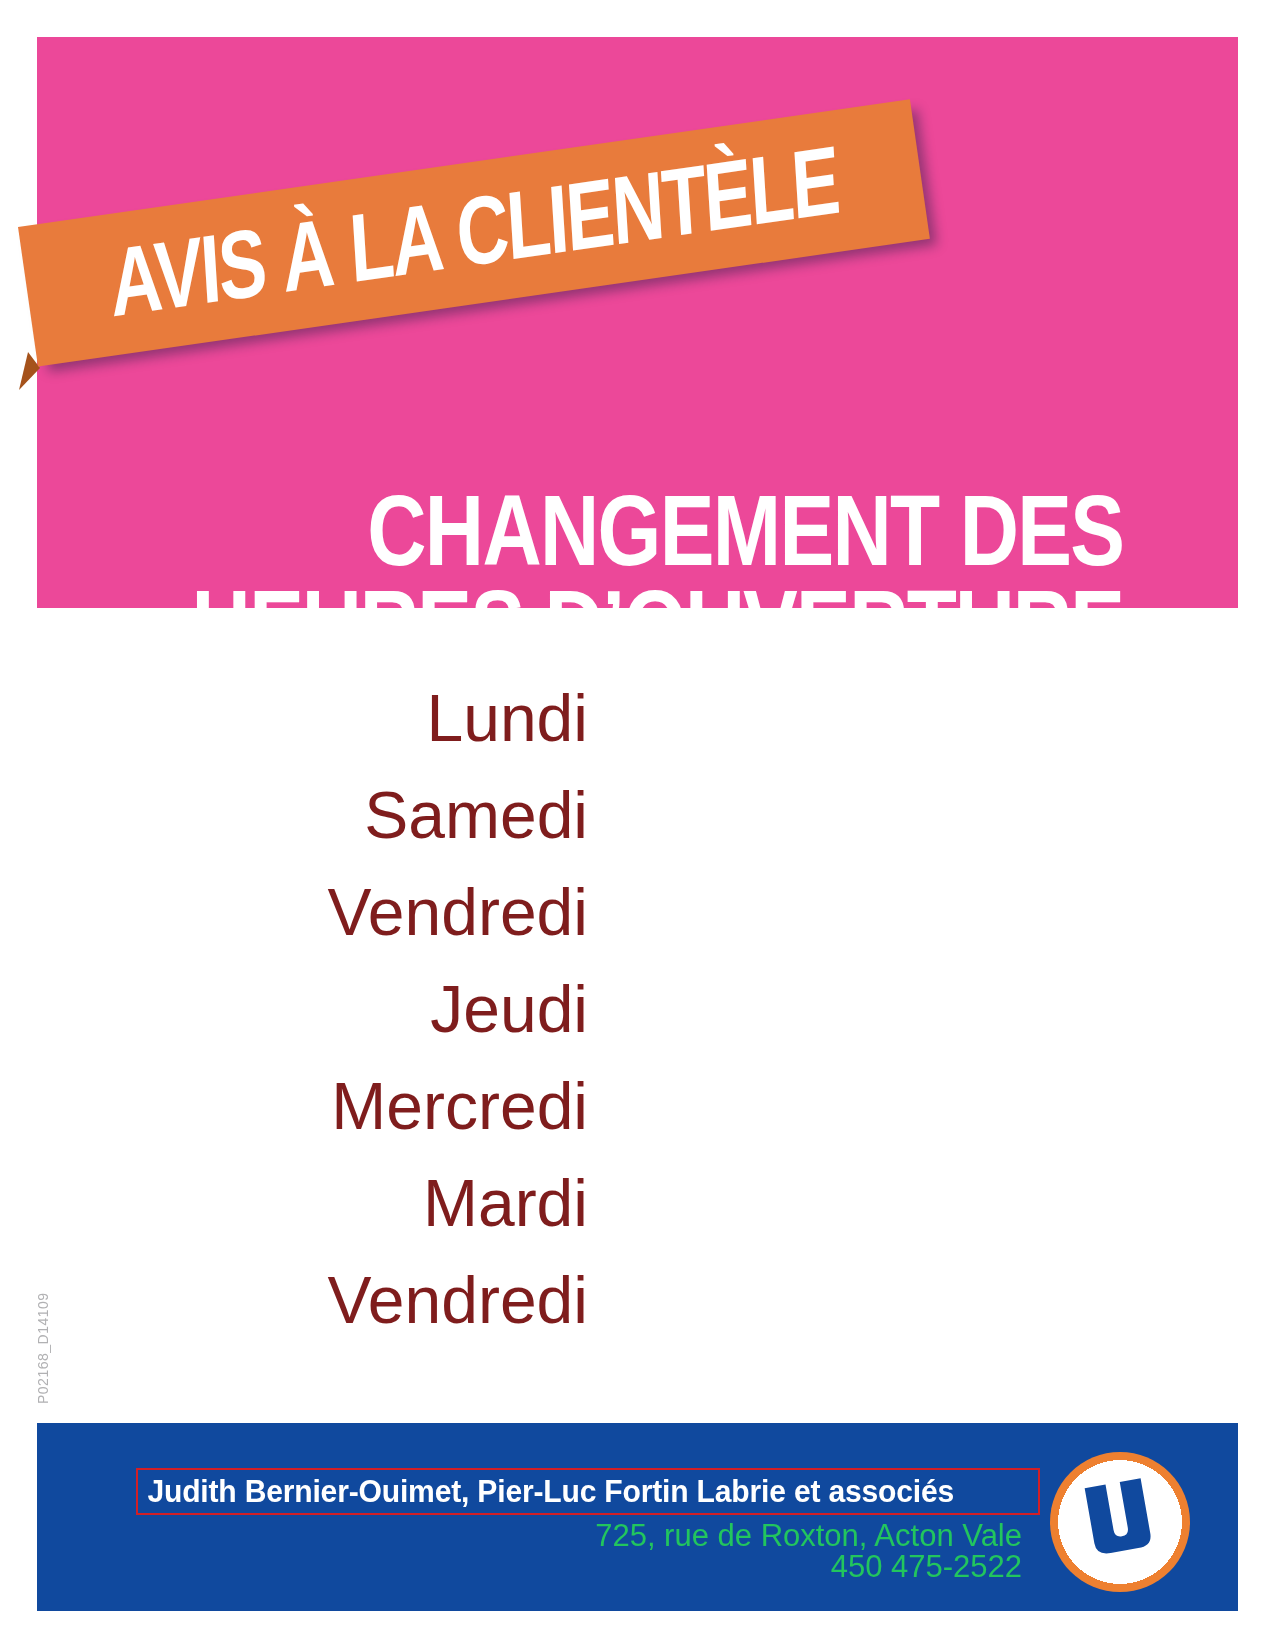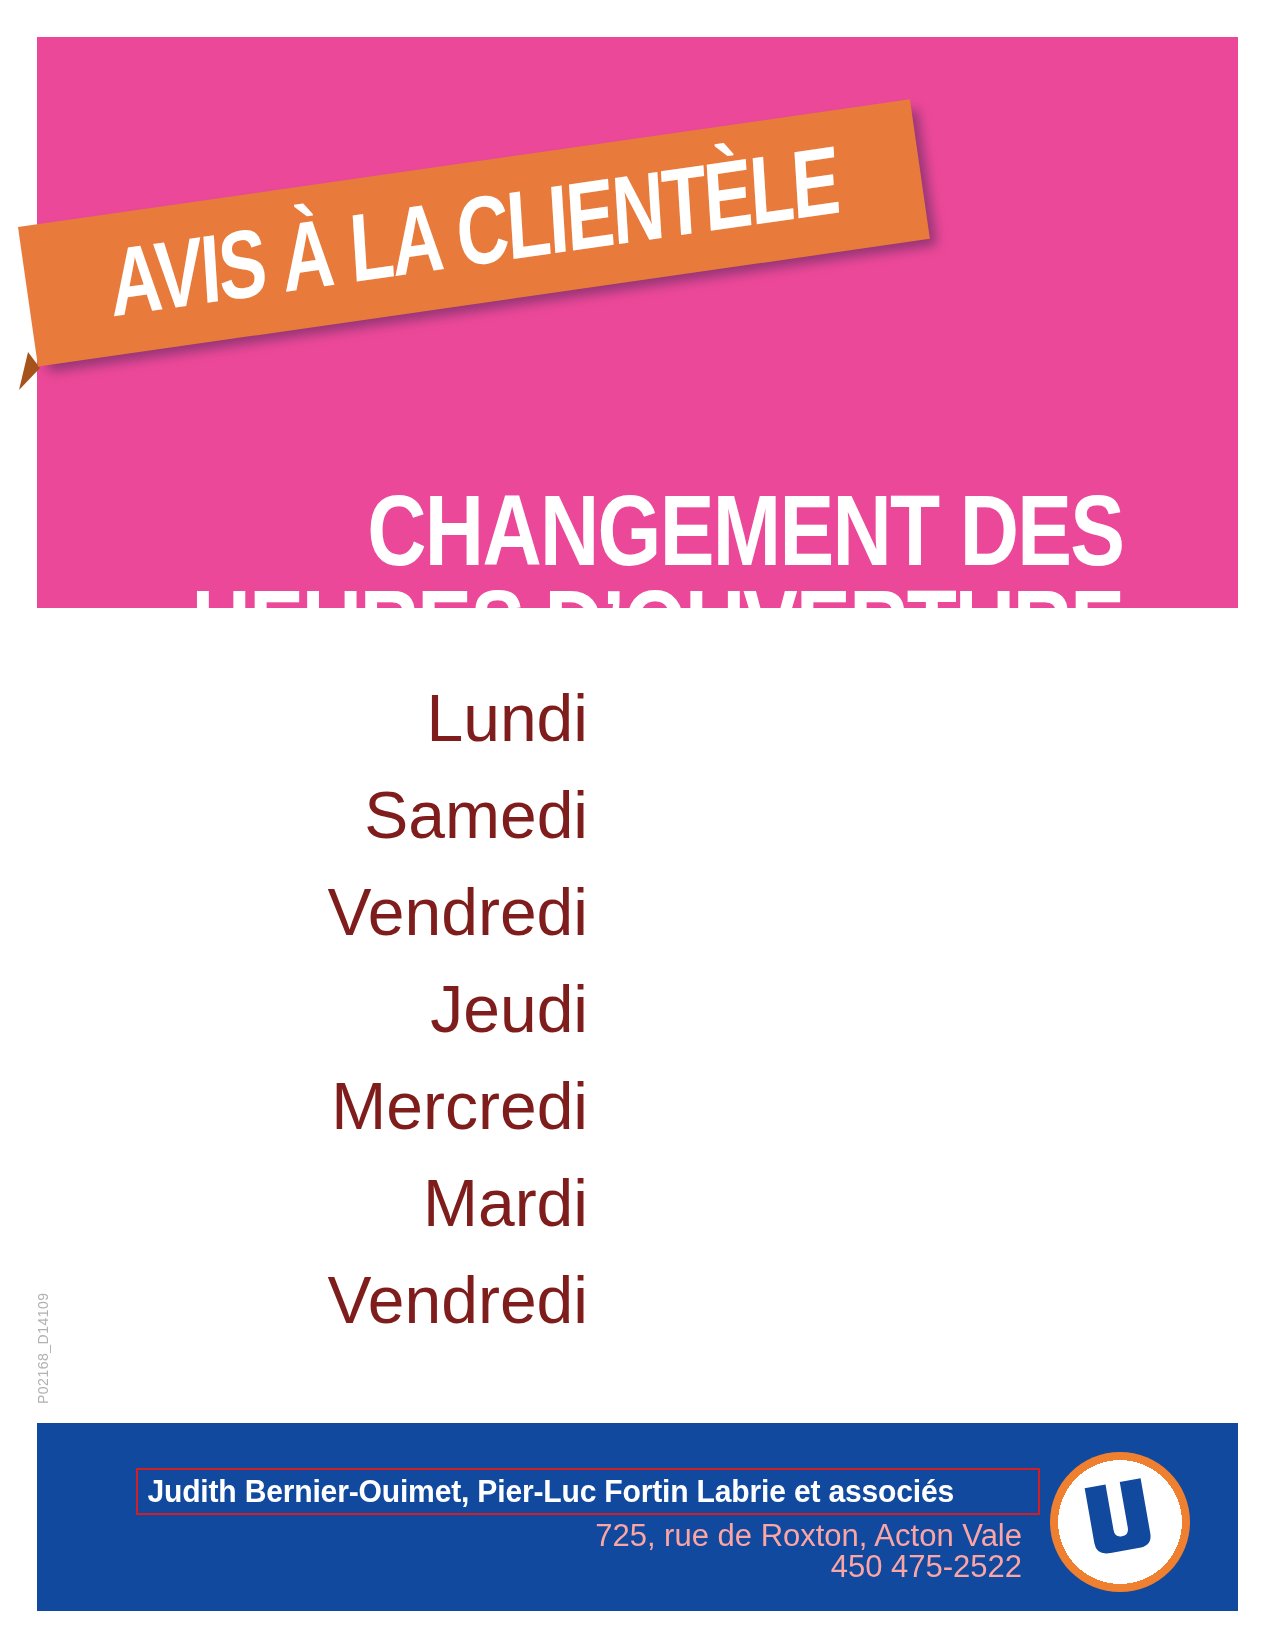--- a/index.html
+++ b/index.html
@@ -58,21 +58,21 @@
     border:2px solid #D21F26;
     display:flex;align-items:center;margin-top:36px;
   }
   .owners-text{
     color:#ffffff;font-weight:bold;font-size:32px;letter-spacing:-0.2px;
     white-space:nowrap;padding-left:10px;
     transform:scaleX(0.94);transform-origin:left center;
   }
   .address-block{
     position:absolute;right:216px;top:97px;text-align:right;
-    color:#fca5a5;font-size:31px;line-height:31px;white-space:nowrap;
+    color:#22c55e;font-size:31px;line-height:31px;white-space:nowrap;
   }
   
   .brand-logo{
     position:absolute;left:1013px;top:29px;width:140px;height:140px;
     border-radius:50%;
     background:radial-gradient(circle at 50% 50%,
       #ffffff 0 62.5%,
       #EE8030 62.5% 85.5%,
       #FFD40E 85.5% 94%,
       #ffffff 94% 100%);

